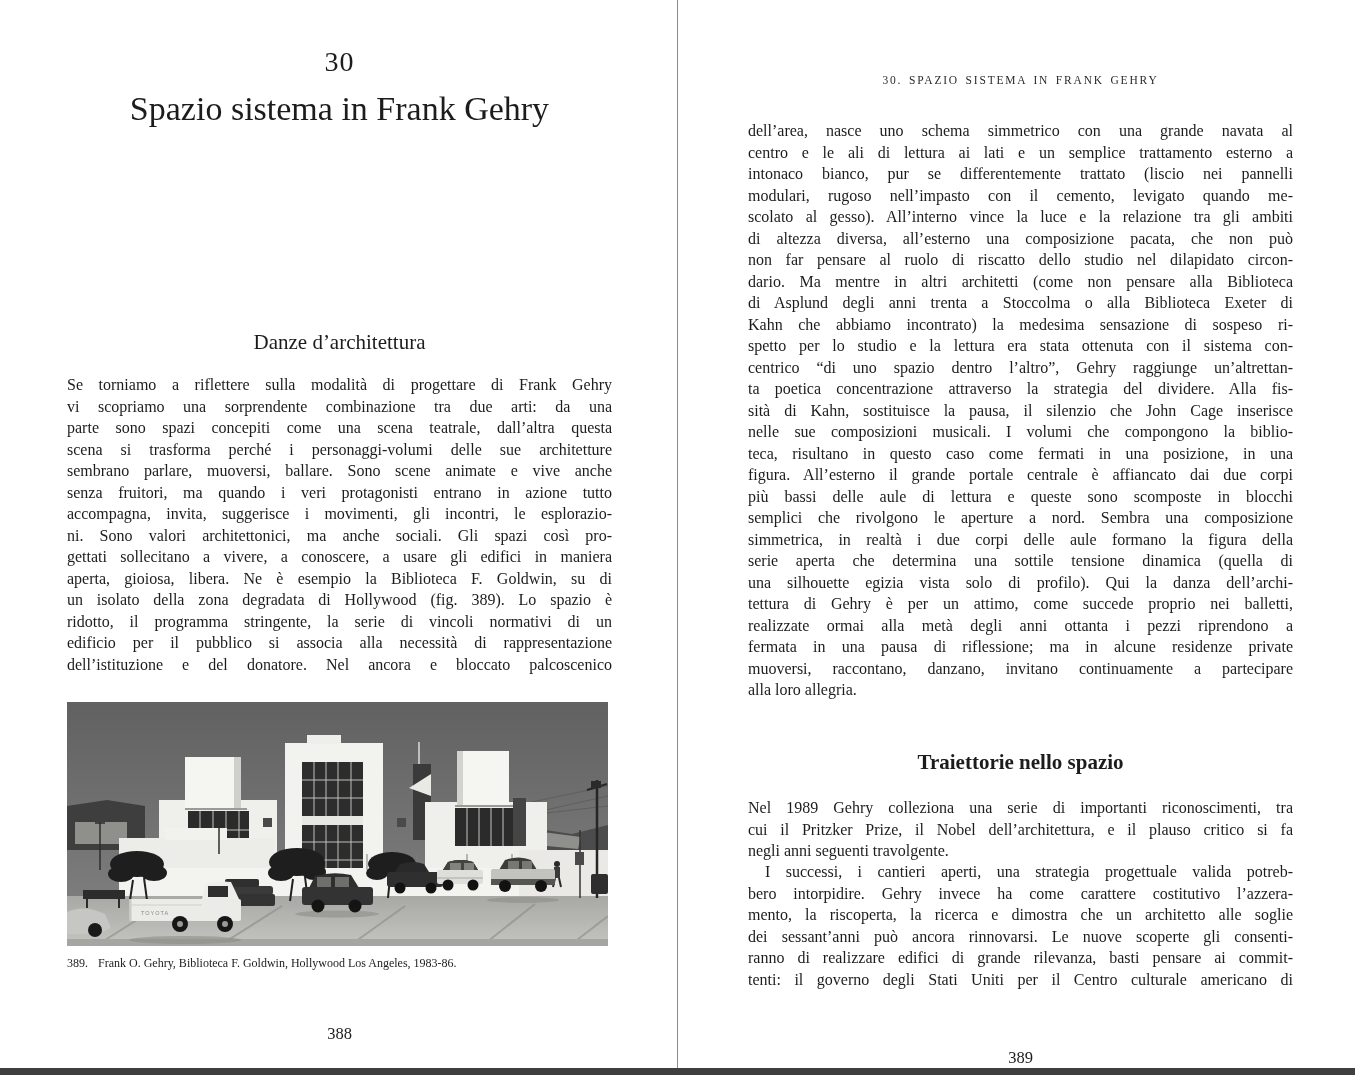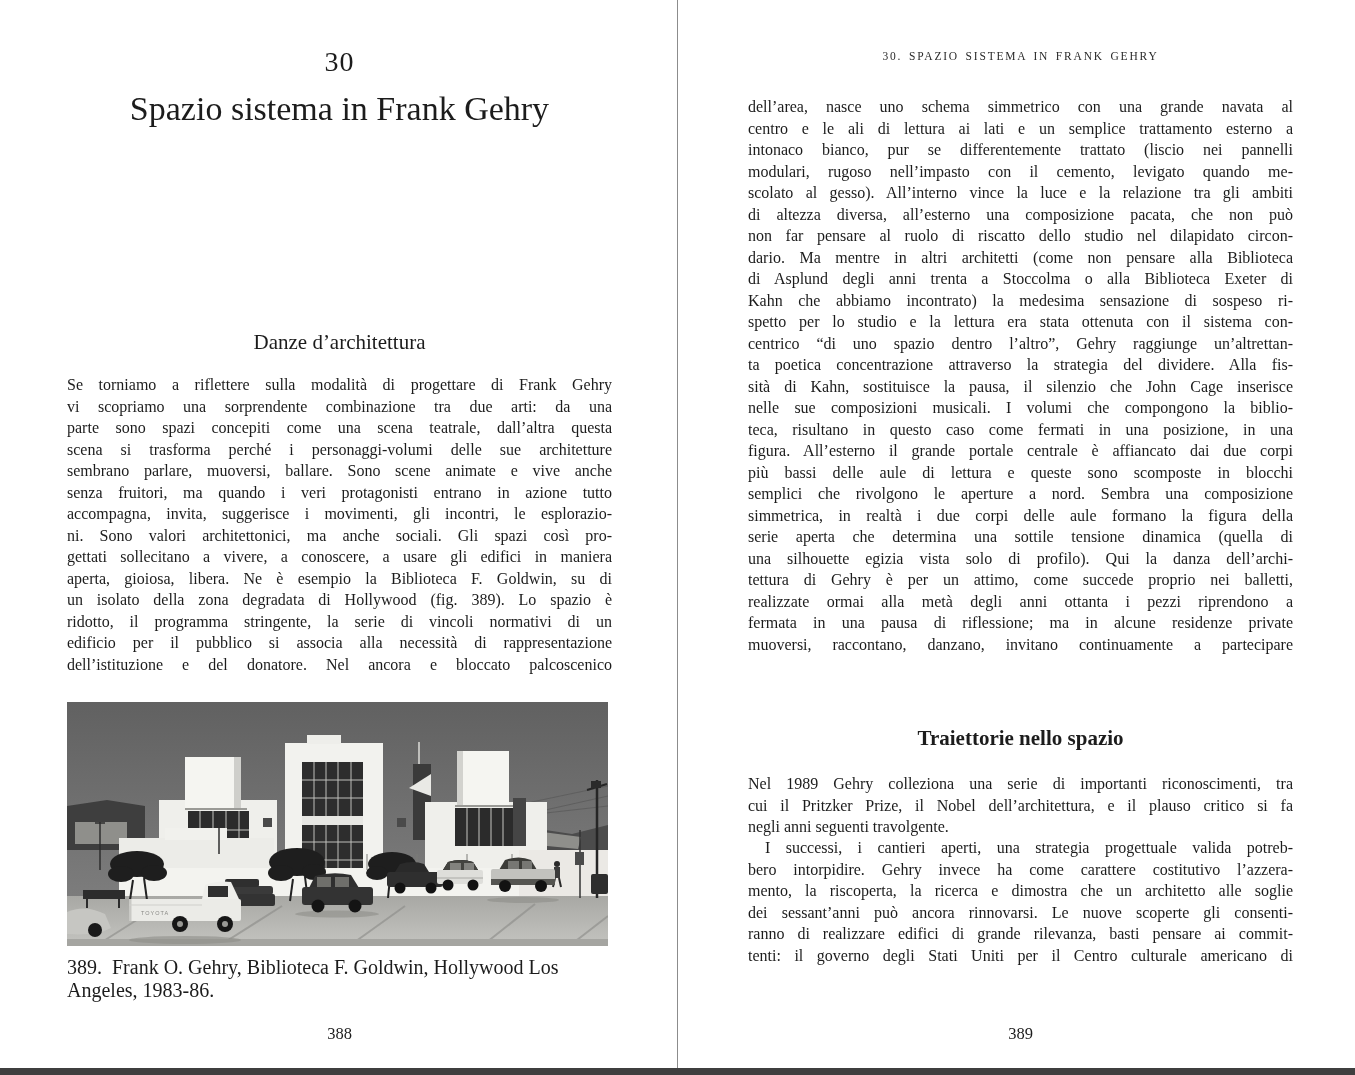--- a/index.html
+++ b/index.html
@@ -2,21 +2,21 @@
 <html><head>
 <meta charset="utf-8">
 <style>
   html, body { margin:0; padding:0; background:#ffffff; }
   body {
     width:1355px; height:1075px; position:relative; overflow:hidden;
     font-family:"Liberation Serif", serif; color:#1c1c1c;
   }
   .page { position:absolute; top:0; width:545px; height:868px; }
   .page-left  { left:67px; }
-  .page-right { left:748px; }
+  .page-right { left:748px;margin-top:24px; }
   .gutter-line { position:absolute; left:677px; top:0; width:1px; height:1068px; background:#8c8c8c; }
   .scan-bar { position:absolute; left:0; top:1068px; width:1355px; height:7px; background:#3f3f3f; }
 
   .abs { position:absolute; left:0; width:545px; }
   .centered { text-align:center; }
 
   .chapter-number { top:46px; font-size:28px; letter-spacing:1px; }
   .chapter-title  { top:90px; font-size:34px; }
   .section-heading { font-size:21px; }
   .heading-danze { top:330px; }
@@ -37,21 +37,21 @@
   .tline.indent { text-indent:17px; }
 
   .running-header {
     top:50px; font-size:11.5px; letter-spacing:1.8px;
     color:#2a2a2a; word-spacing:2px;
   }
 
   .figure-photo { top:702px; left:0; width:541px; height:244px; }
   .figure-photo svg { display:block; }
 
-  .figure-caption { top:956px; font-size:20px; }
+  .figure-caption { top:956px; font-size:12px; }
   .figure-caption .cap-num { margin-right:10px; }
 
   .page-number { top:1024px; font-size:16.5px; }
 </style>
 </head>
 <body>
 
 <div class="page page-left">
 
   <div class="abs centered chapter-number">30</div>
@@ -326,20 +326,21 @@
       <div class="tline">figura. All’esterno il grande portale centrale è affiancato dai due corpi</div>
       <div class="tline">più bassi delle aule di lettura e queste sono scomposte in blocchi</div>
       <div class="tline">semplici che rivolgono le aperture a nord. Sembra una composizione</div>
       <div class="tline">simmetrica, in realtà i due corpi delle aule formano la figura della</div>
       <div class="tline">serie aperta che determina una sottile tensione dinamica (quella di</div>
       <div class="tline">una silhouette egizia vista solo di profilo). Qui la danza dell’archi-</div>
       <div class="tline">tettura di Gehry è per un attimo, come succede proprio nei balletti,</div>
       <div class="tline">realizzate ormai alla metà degli anni ottanta i pezzi riprendono a</div>
       <div class="tline">fermata in una pausa di riflessione; ma in alcune residenze private</div>
       <div class="tline">muoversi, raccontano, danzano, invitano continuamente a partecipare</div>
+      <div class="tline short">alla loro allegria.</div>
     </div>
 
   <h2 class="abs centered section-heading heading-traiettorie" style="margin:0; font-weight:bold;">Traiettorie nello spazio</h2>
 
   <div class="abs para para-right2">
       <div class="tline">Nel 1989 Gehry colleziona una serie di importanti riconoscimenti, tra</div>
       <div class="tline">cui il Pritzker Prize, il Nobel dell’architettura, e il plauso critico si fa</div>
       <div class="tline short">negli anni seguenti travolgente.</div>
     </div>
 

